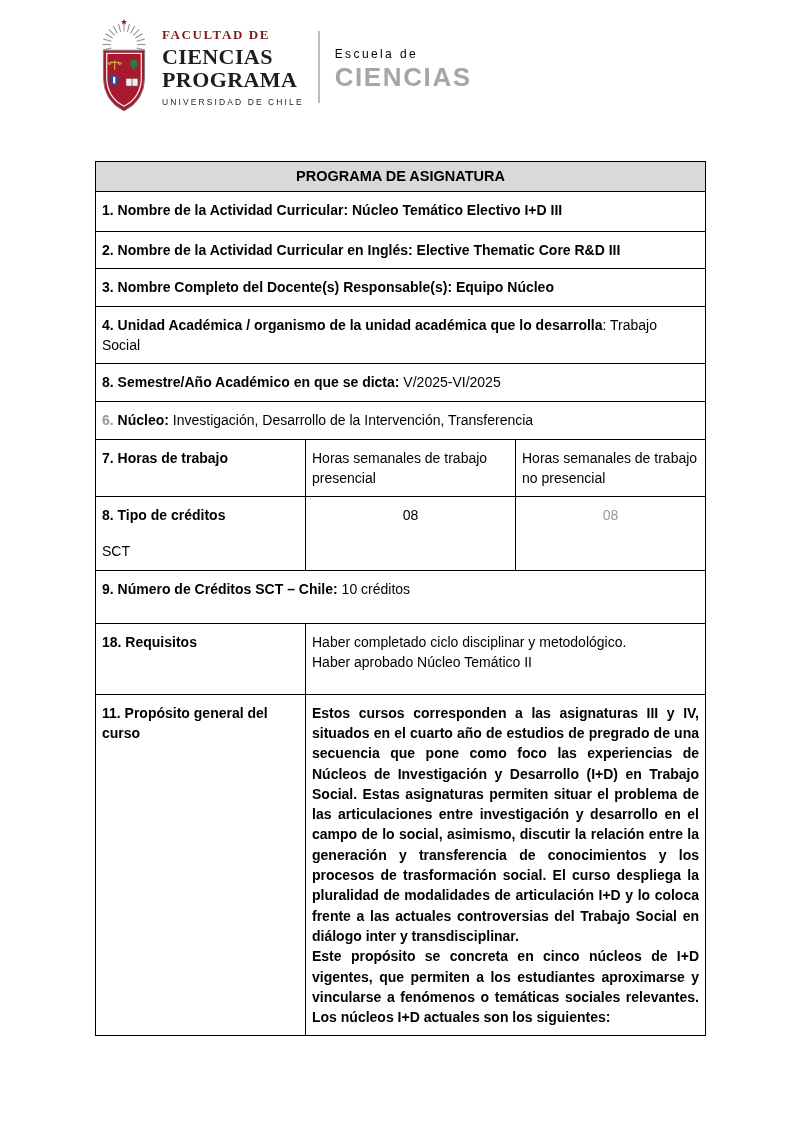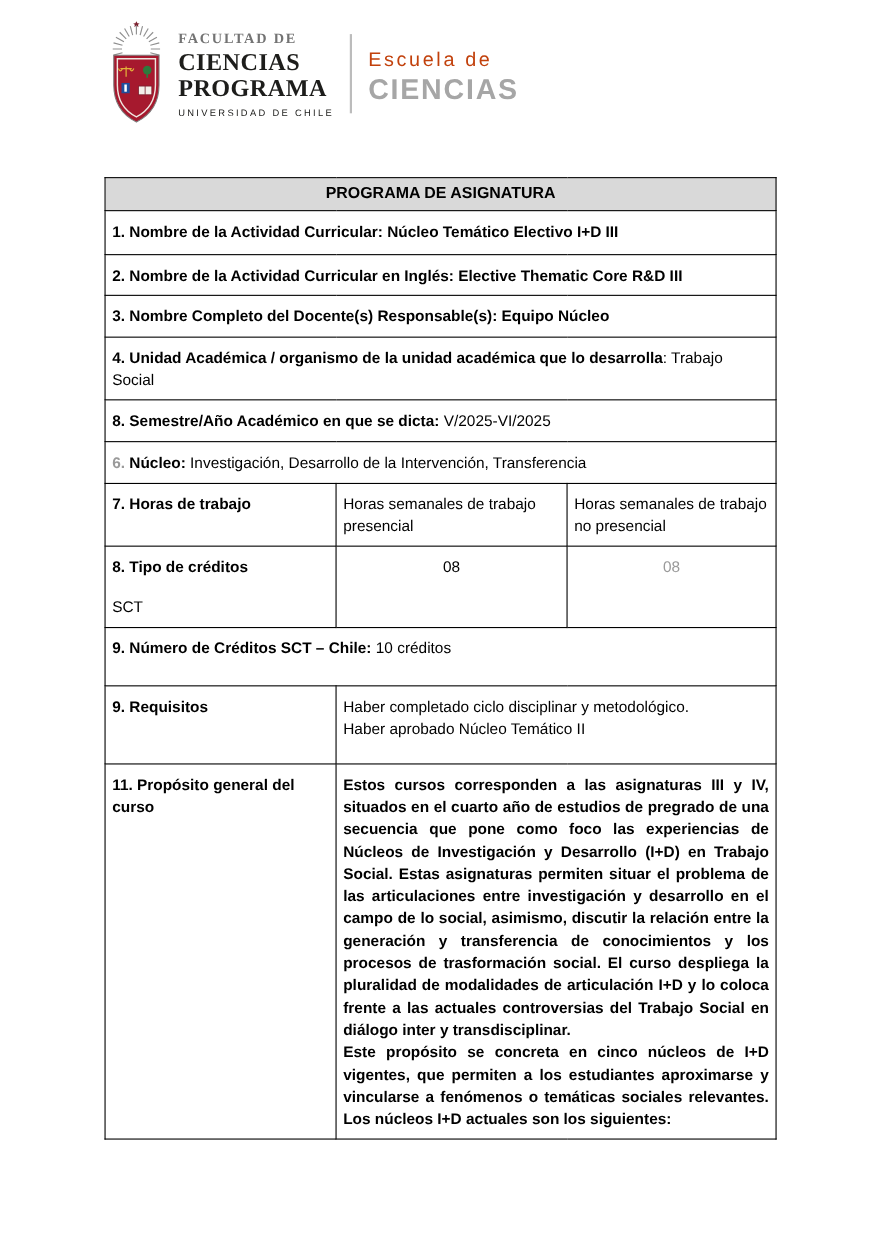--- a/index.html
+++ b/index.html
@@ -9,26 +9,26 @@
     background: #ffffff;
     font-family: "Liberation Sans", sans-serif;
     color: #000;
   }
   .page { padding: 18px 95px 0 95px; }
 
   
   .logo-row { display: flex; align-items: center; }
   .crest { flex: 0 0 auto; display: block; }
   .fac-block { margin-left: 9px; font-family: "Liberation Serif", serif; }
-  .fac-top { font-size: 13px; font-weight: 600; letter-spacing: 1.6px; color: #737373; margin-bottom: 3px; }
+  .fac-top { font-size: 13px; font-weight: 600; letter-spacing: 1.6px; color: #7f1d1d; margin-bottom: 3px; }
   .fac-main { font-size: 22px; font-weight: 700; letter-spacing: 0.4px; line-height: 1.02; color: #1d1d1b; }
   .fac-univ { font-family: "Liberation Sans", sans-serif; font-size: 8.5px; letter-spacing: 2.1px; color: #1d1d1b; margin-top: 6px; }
   .logo-divider { width: 2px; height: 72px; background: #bcbcbc; margin: 0 15px 0 14px; align-self: center; }
   .school-block { align-self: center; padding-top: 6px; }
-  .school-prefix { font-size: 18px; color: #c2410c; letter-spacing: 2.4px; }
+  .school-prefix { font-size: 12px; color: #000000; letter-spacing: 2.4px; }
   .school-name { font-size: 26px; font-weight: 700; color: #a6a6a6; letter-spacing: 1.6px; margin-top: 1px; }
 
   
   table.syllabus { border-collapse: collapse; width: 610px; margin-top: 45px; table-layout: fixed; }
   .syllabus td {
     border: 1px solid #000;
     vertical-align: top;
     padding: 8px 6px;
     font-size: 14px;
     line-height: 1.45;
@@ -165,21 +165,21 @@
       </td>
       <td class="center">08</td>
       <td class="center gray">08</td>
     </tr>
 
     <tr>
       <td colspan="3" style="height:53px"><span class="b">9. Número de Créditos SCT – Chile:</span><span> 10 créditos</span></td>
     </tr>
 
     <tr>
-      <td style="height:71px"><span class="b">9. Requisitos</span></td>
+      <td style="height:71px"><span class="b">18. Requisitos</span></td>
       <td colspan="2">
         <p>Haber completado ciclo disciplinar y metodológico.</p>
         <p class="gap-top-sm">Haber aprobado Núcleo Temático II</p>
       </td>
     </tr>
 
     <tr>
       <td style="height:330px"><span class="b">11. Propósito general del curso</span></td>
       <td colspan="2">
         <p class="just">Estos cursos corresponden a las asignaturas III y IV, situados en el cuarto año de estudios de pregrado de una secuencia que pone como foco las experiencias de Núcleos de Investigación y Desarrollo (I+D) en Trabajo Social. Estas asignaturas permiten situar el problema de las articulaciones entre investigación y desarrollo en el campo de lo social, asimismo, discutir la relación entre la generación y transferencia de conocimientos y los procesos de trasformación social. El curso despliega la pluralidad de modalidades de articulación I+D y lo coloca frente a las actuales controversias del Trabajo Social en diálogo inter y transdisciplinar.</p>

